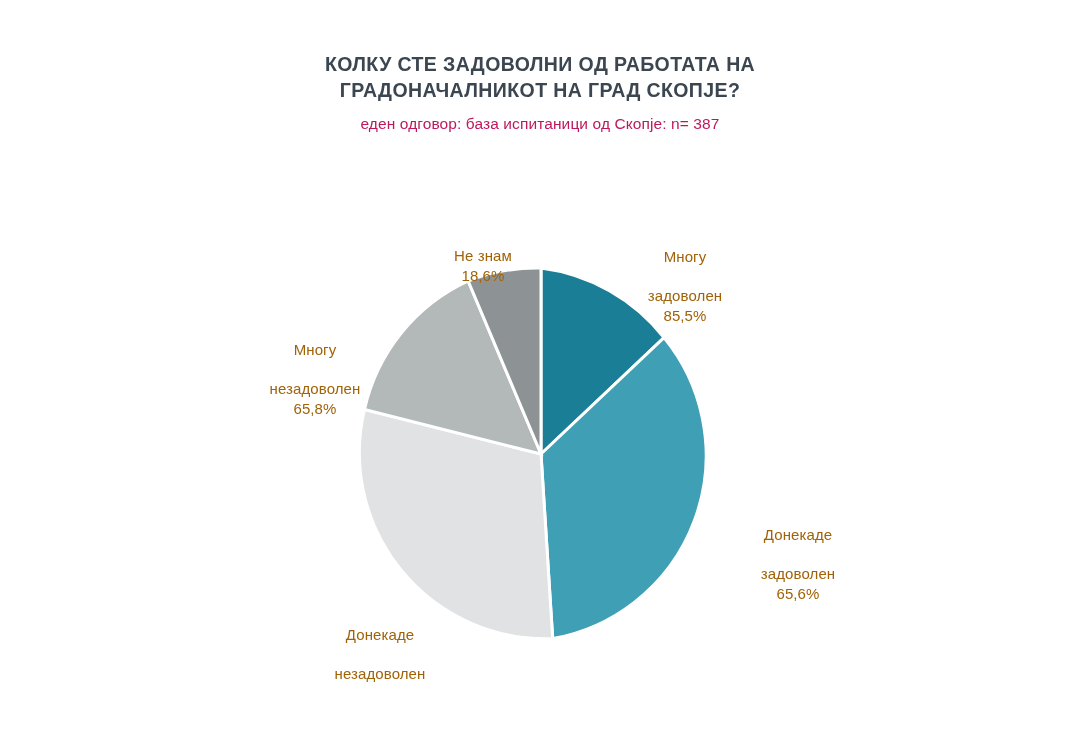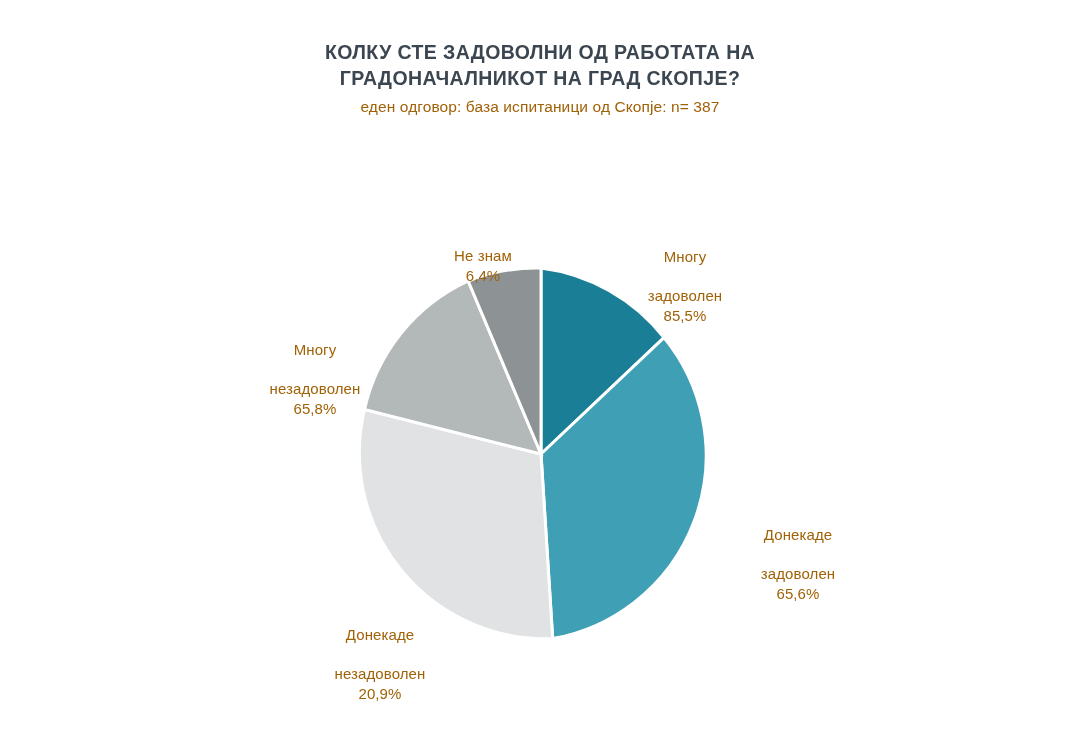--- a/index.html
+++ b/index.html
@@ -27,29 +27,29 @@
     top: 40px;
     width: 1080px;
     text-align: center;
   }
   .chart-title {
     font-size: 19.5px;
     font-weight: bold;
     letter-spacing: 0.4px;
     color: #3b4650;
     line-height: 1.32;
-    margin: 0 auto;
+    margin: 12px auto;
     width: 620px;
     text-transform: uppercase;
   }
   .chart-subtitle {
     margin-top: 7px;
     font-size: 15.5px;
     font-weight: normal;
-    color: #a16207;
+    color: #be185d;
     letter-spacing: 0.1px;
   }
   .pie-wrap {
     position: absolute;
     left: 355px;
     top: 268px;
     width: 372px;
     height: 372px;
   }
   .label {
@@ -117,39 +117,38 @@
       <path d="M186,186 L197.7,370.6 A186,186 0 0,1 9.5,141.5 Z" fill="#e0e2e3" stroke="#ffffff" stroke-width="3"></path>
 
       <path d="M186,186 L9.5,141.5 A186,186 0 0,1 113.2,13.0 Z" fill="#b3b8b9" stroke="#ffffff" stroke-width="3"></path>
 
       <path d="M186,186 L113.2,13.0 A186,186 0 0,1 186,0 Z" fill="#8d9394" stroke="#ffffff" stroke-width="3"></path>
     </svg>
   </div>
 
   <div class="label lbl-neznam">
     <span>Не знам</span>
-    <span class="pct">6,4%</span>
+    <span class="pct">18,6%</span>
   </div>
 
   <div class="label lbl-mnogo-zad">
     <span>Многу</span><br>
     <span>задоволен</span>
     <span class="pct">85,5%</span>
   </div>
 
   <div class="label lbl-donekade-zad">
     <span>Донекаде</span><br>
     <span>задоволен</span>
     <span class="pct">65,6%</span>
   </div>
 
   <div class="label lbl-donekade-nezad">
     <span>Донекаде</span><br>
     <span>незадоволен</span>
-    <span class="pct">20,9%</span>
   </div>
 
   <div class="label lbl-mnogo-nezad">
     <span>Многу</span><br>
     <span>незадоволен</span>
     <span class="pct">65,8%</span>
   </div>
 
 </div>
 

